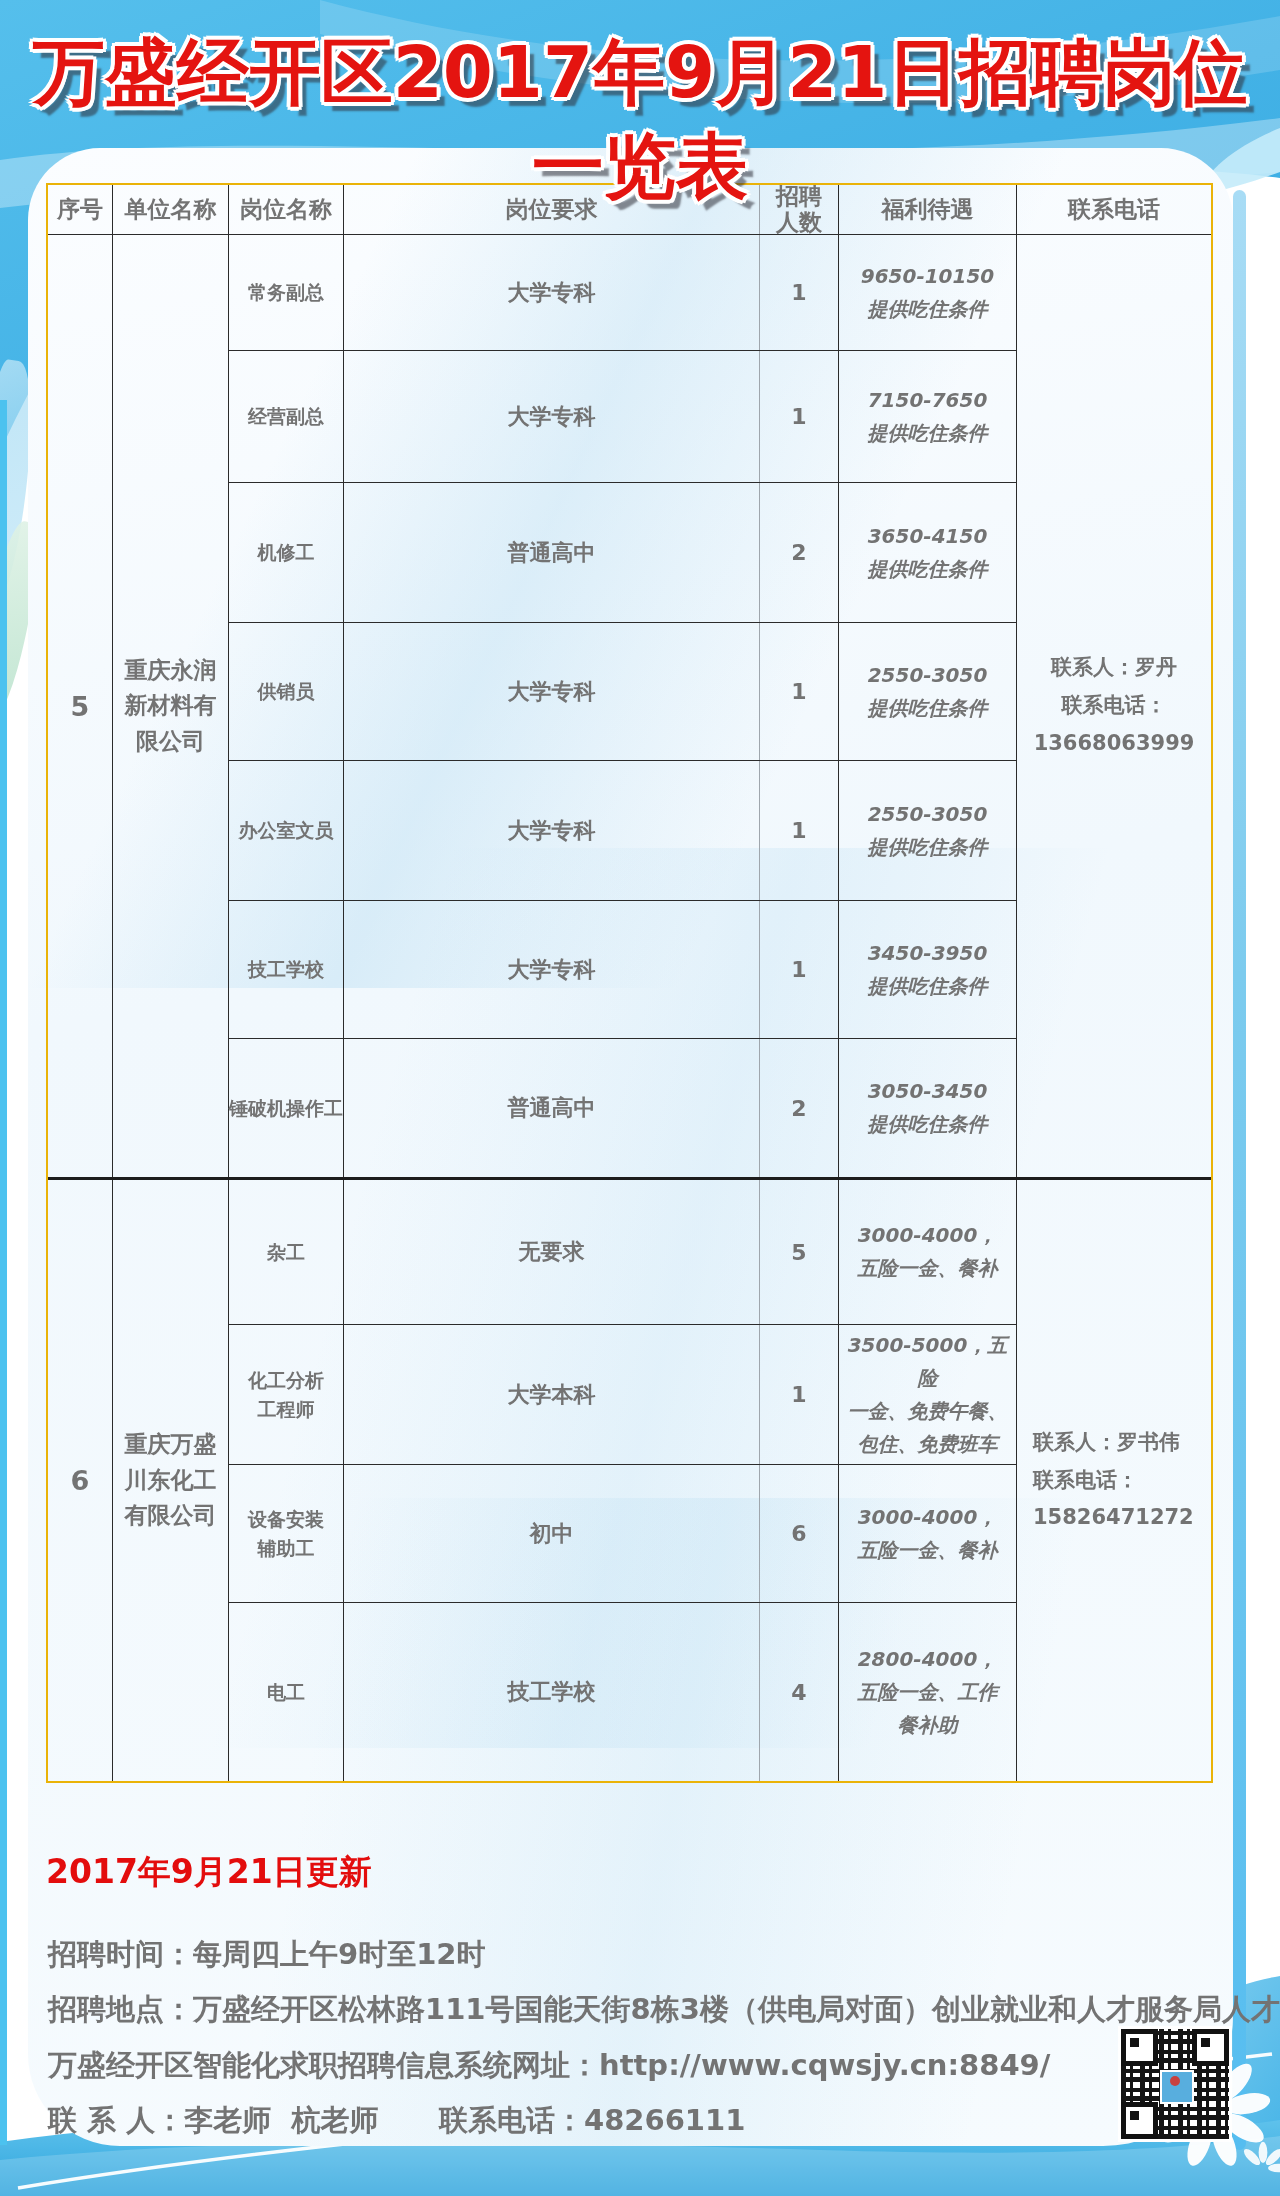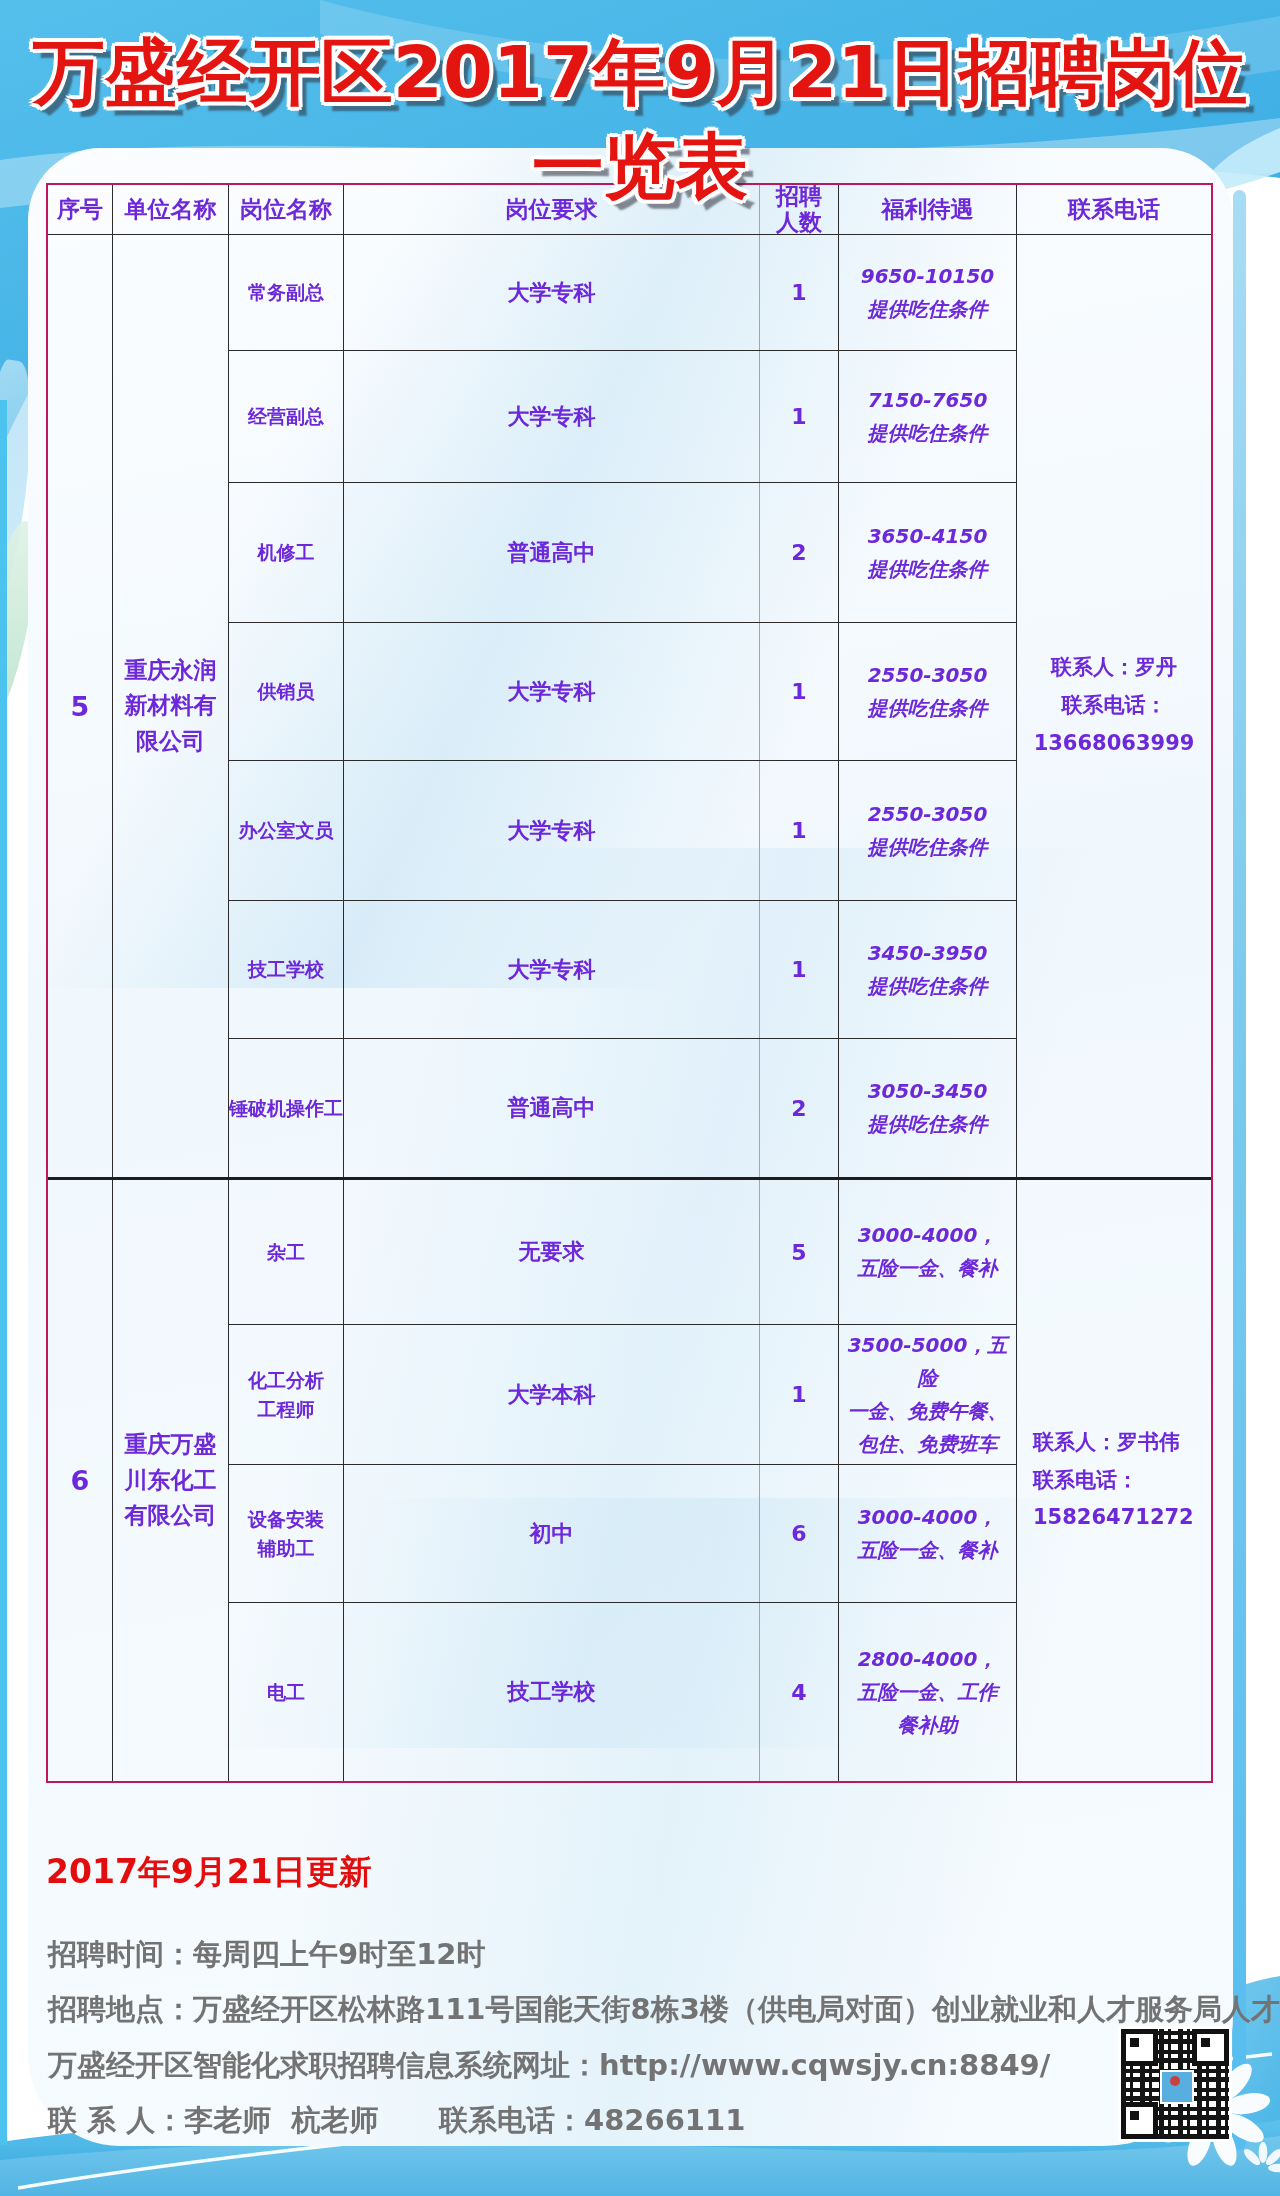--- a/index.html
+++ b/index.html
@@ -35,21 +35,21 @@
     background:linear-gradient(100deg,rgba(255,255,255,0) 25%,rgba(150,205,235,.18) 48%,rgba(255,255,255,0) 70%);}
   
   .title{
     position:absolute;top:26px;left:0;width:1280px;z-index:6;text-align:center;
     font-size:72px;font-weight:bold;color:#e41410;letter-spacing:0px;line-height:1.3;
     text-shadow:-3px -3px 0 #fff,3px -3px 0 #fff,-3px 3px 0 #fff,3px 3px 0 #fff,
       -4px 0 0 #fff,4px 0 0 #fff,0 -4px 0 #fff,0 4px 0 #fff,8px 9px 2px rgba(45,45,55,.55);
   }
   
   .jobtable{position:absolute;left:46px;top:183px;width:1163px;z-index:5;
-    border:2px solid #be185d;box-sizing:content-box;color:#6d28d9;}
+    border:2px solid #eab308;box-sizing:content-box;color:#737373;}
   .jobtable *{box-sizing:border-box;}
   .thead{display:flex;height:50px;border-bottom:1px solid #2b2b2b;}
   .hcell{display:flex;align-items:center;justify-content:center;text-align:center;
     font-weight:bold;font-size:23px;white-space:pre-line;line-height:1.1;}
   .w-no{width:65px;}  .w-co{width:116px;} .w-pt{width:115px;} .w-rq{width:416px;}
   .w-ct{width:79px;}  .w-bf{width:178px;} .w-cn{width:194px;}
   .br{border-right:1px solid #2b2b2b;}
   .br-light{border-right:1px solid #9fa6ad;}
   .company{display:flex;align-items:stretch;}
   .company + .company{border-top:3px solid #1d1d1d;}

